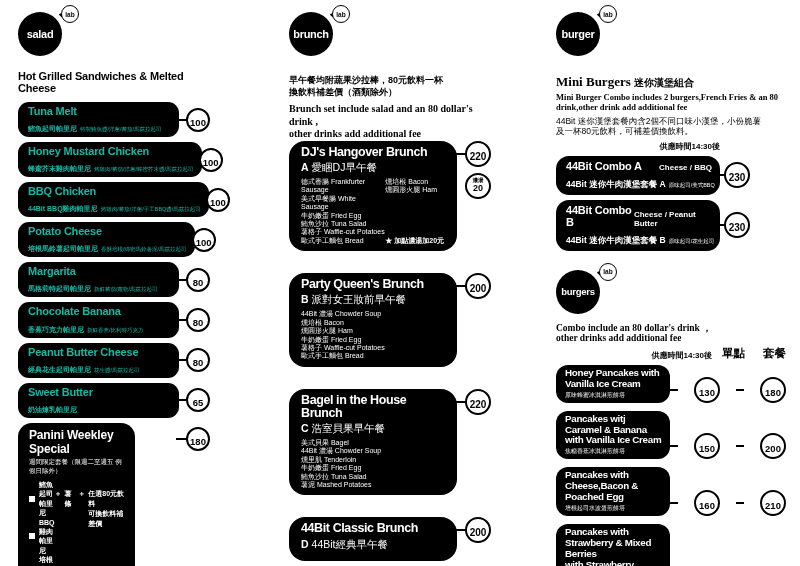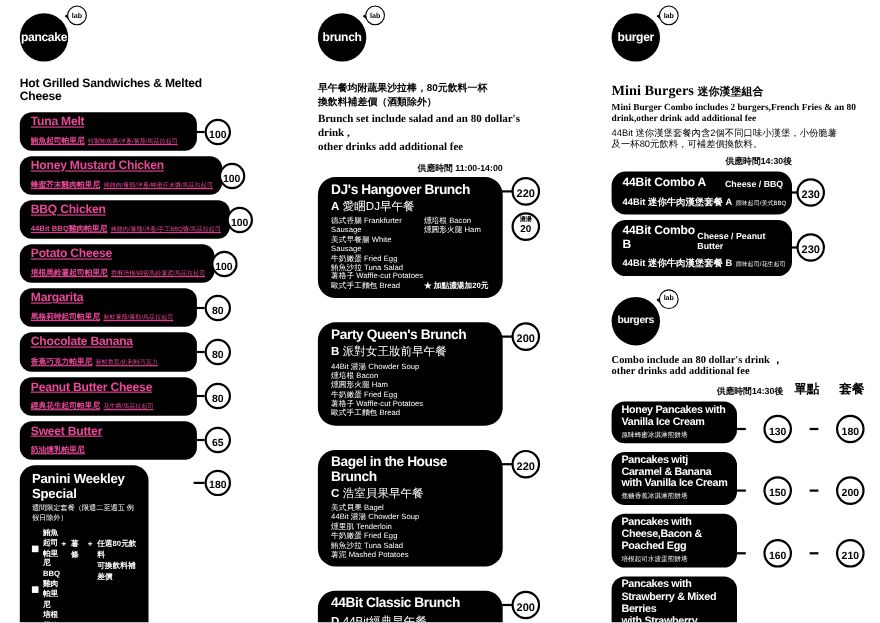--- a/index.html
+++ b/index.html
@@ -24,21 +24,21 @@
 
   
   .pcirc{width:24px;height:24px;min-width:24px;border:2px solid #000;border-radius:50%;background:#fff;
     display:flex;align-items:flex-end;justify-content:center;font-weight:bold;font-size:9.5px;
     box-sizing:border-box;padding-bottom:2px;}
   .tie{width:10px;height:2px;background:#000;margin-left:-3px;}
 
   
   .lh{font-weight:bold;font-size:11px;letter-spacing:-0.2px;margin:8px 0 8px;}
   .mrow{display:flex;align-items:center;margin-bottom:5px;}
-  .mpill{flex:1;background:#000;color:#ec4899;border-radius:11px;padding:3px 8px 3px 10px;min-height:17px;text-decoration:underline;}
+  .mpill{flex:1;background:#000;color:#14b8a6;border-radius:11px;padding:3px 8px 3px 10px;min-height:17px;}
   .mpill .t{font-weight:bold;font-size:11px;letter-spacing:-0.2px;line-height:1.1;}
   .mpill .s{line-height:1;margin-top:1px;white-space:nowrap;overflow:hidden;}
   .mpill .zh{font-size:7px;font-weight:bold;margin-right:3px;}
   .mpill .dd{font-size:5.5px;}
 
   
   .sprow{display:flex;align-items:flex-start;margin-bottom:4px;gap:44px;}
   .sp-pill{flex:1;background:#000;color:#fff;border-radius:14px;padding:5px 9px 5px 11px;}
   .sp-pill .t{font-weight:bold;font-size:12px;letter-spacing:-0.2px;}
   .sp-pill .sub{font-size:6.5px;margin:2px 0 4px;}
@@ -109,21 +109,21 @@
     display:flex;align-items:flex-end;justify-content:center;font-weight:bold;font-size:9.5px;
     box-sizing:border-box;padding-bottom:3px;}
 </style>
 </head>
 <body>
 
 <div class="page">
 
   <div class="col col-left">
     <div class="lab-logo">
-      <div class="big">pancake</div>
+      <div class="big">salad</div>
       <div class="tick"></div>
       <div class="lab">lab</div>
     </div>
     <div class="lh">Hot Grilled Sandwiches &amp; Melted Cheese</div>
 
     <div class="mrow">
       <div class="mpill">
         <div class="t">Tuna Melt</div>
         <div class="s"><span class="zh">鮪魚起司帕里尼</span><span class="dd">特製鮪魚醬/洋蔥/蕃茄/馬茲拉起司</span></div>
       </div>
@@ -248,21 +248,20 @@
     </div>
     <div style="margin-top:12px;">
       <div class="mid-zh">
         <div>早午餐均附蔬果沙拉棒，80元飲料一杯</div>
         <div>換飲料補差價（酒類除外）</div>
       </div>
       <div class="mid-en">
         <div>Brunch set include salad and an 80 dollar's drink ,</div>
         <div>other drinks add additional fee</div>
       </div>
-      <div class="mid-hours">供應時間 11:00-14:00</div>
     </div>
 
     
     <div class="set">
       <div class="set-pill">
         <div class="set-title">DJ's Hangover Brunch</div>
         <div class="set-sub"><b>A</b><span>愛睏DJ早午餐</span></div>
         <div class="cols">
           <div class="c-left">
             <div class="set-line">德式香腸 Frankfurter Sausage</div>

